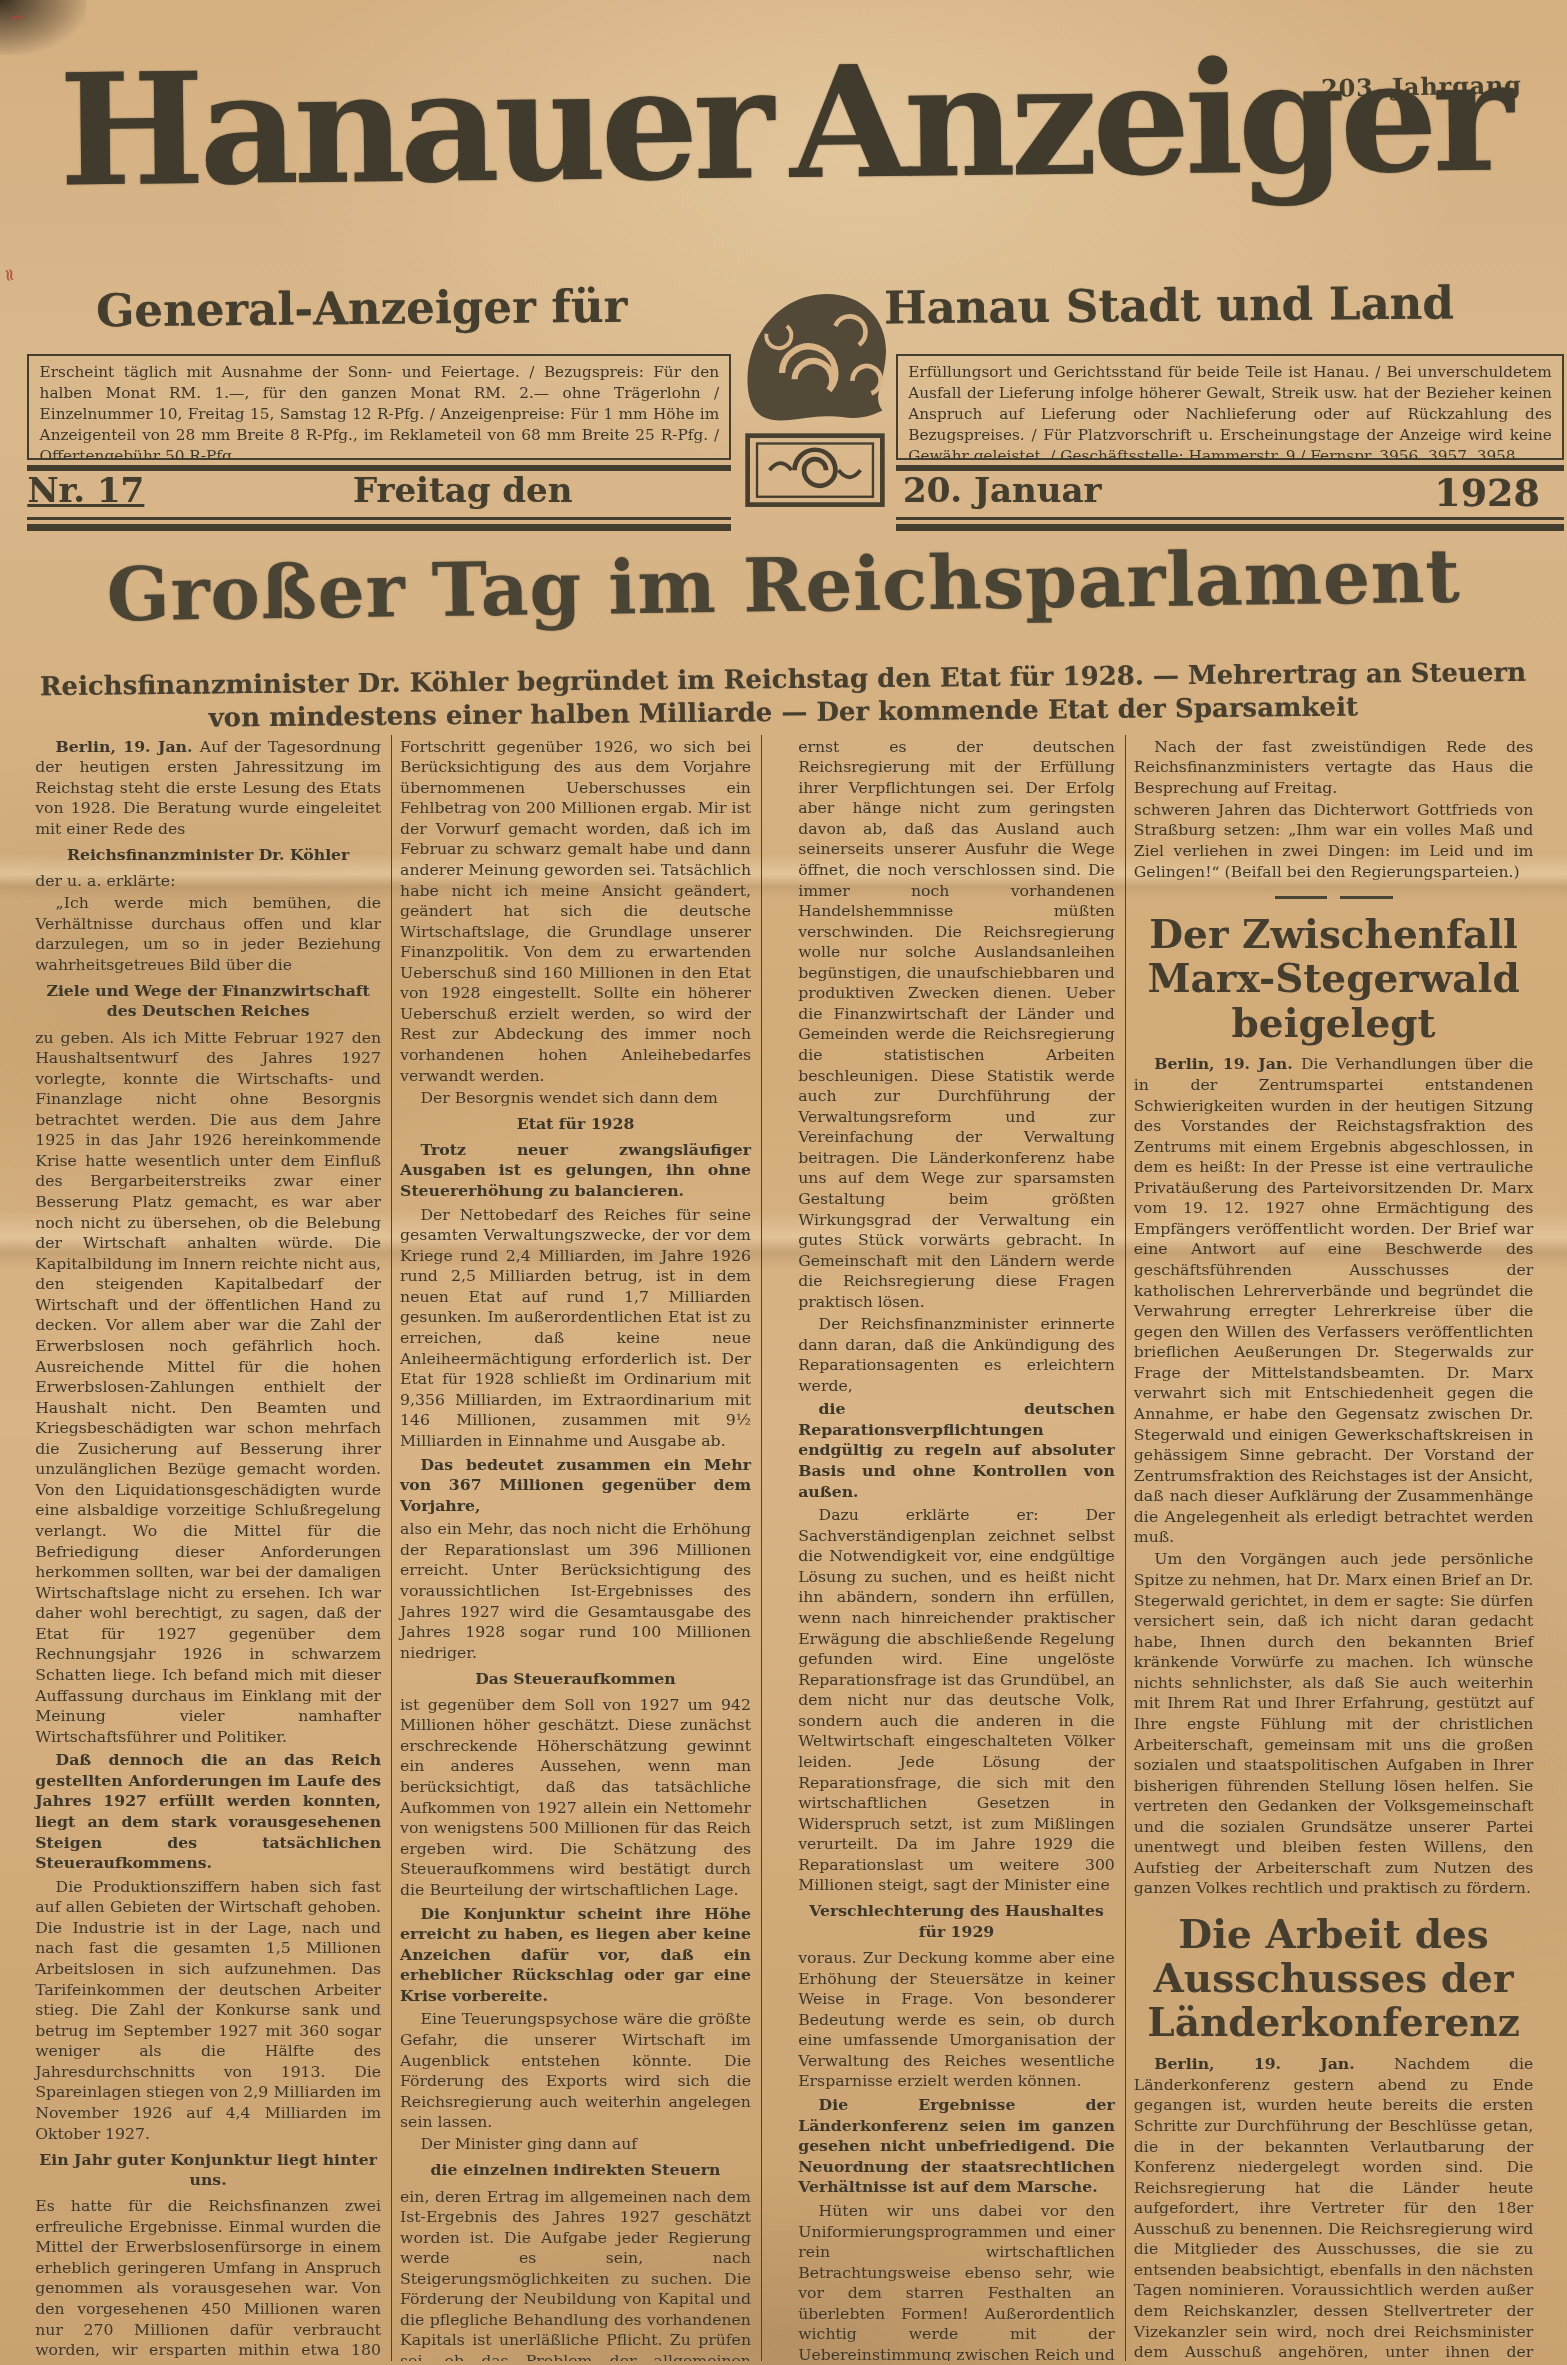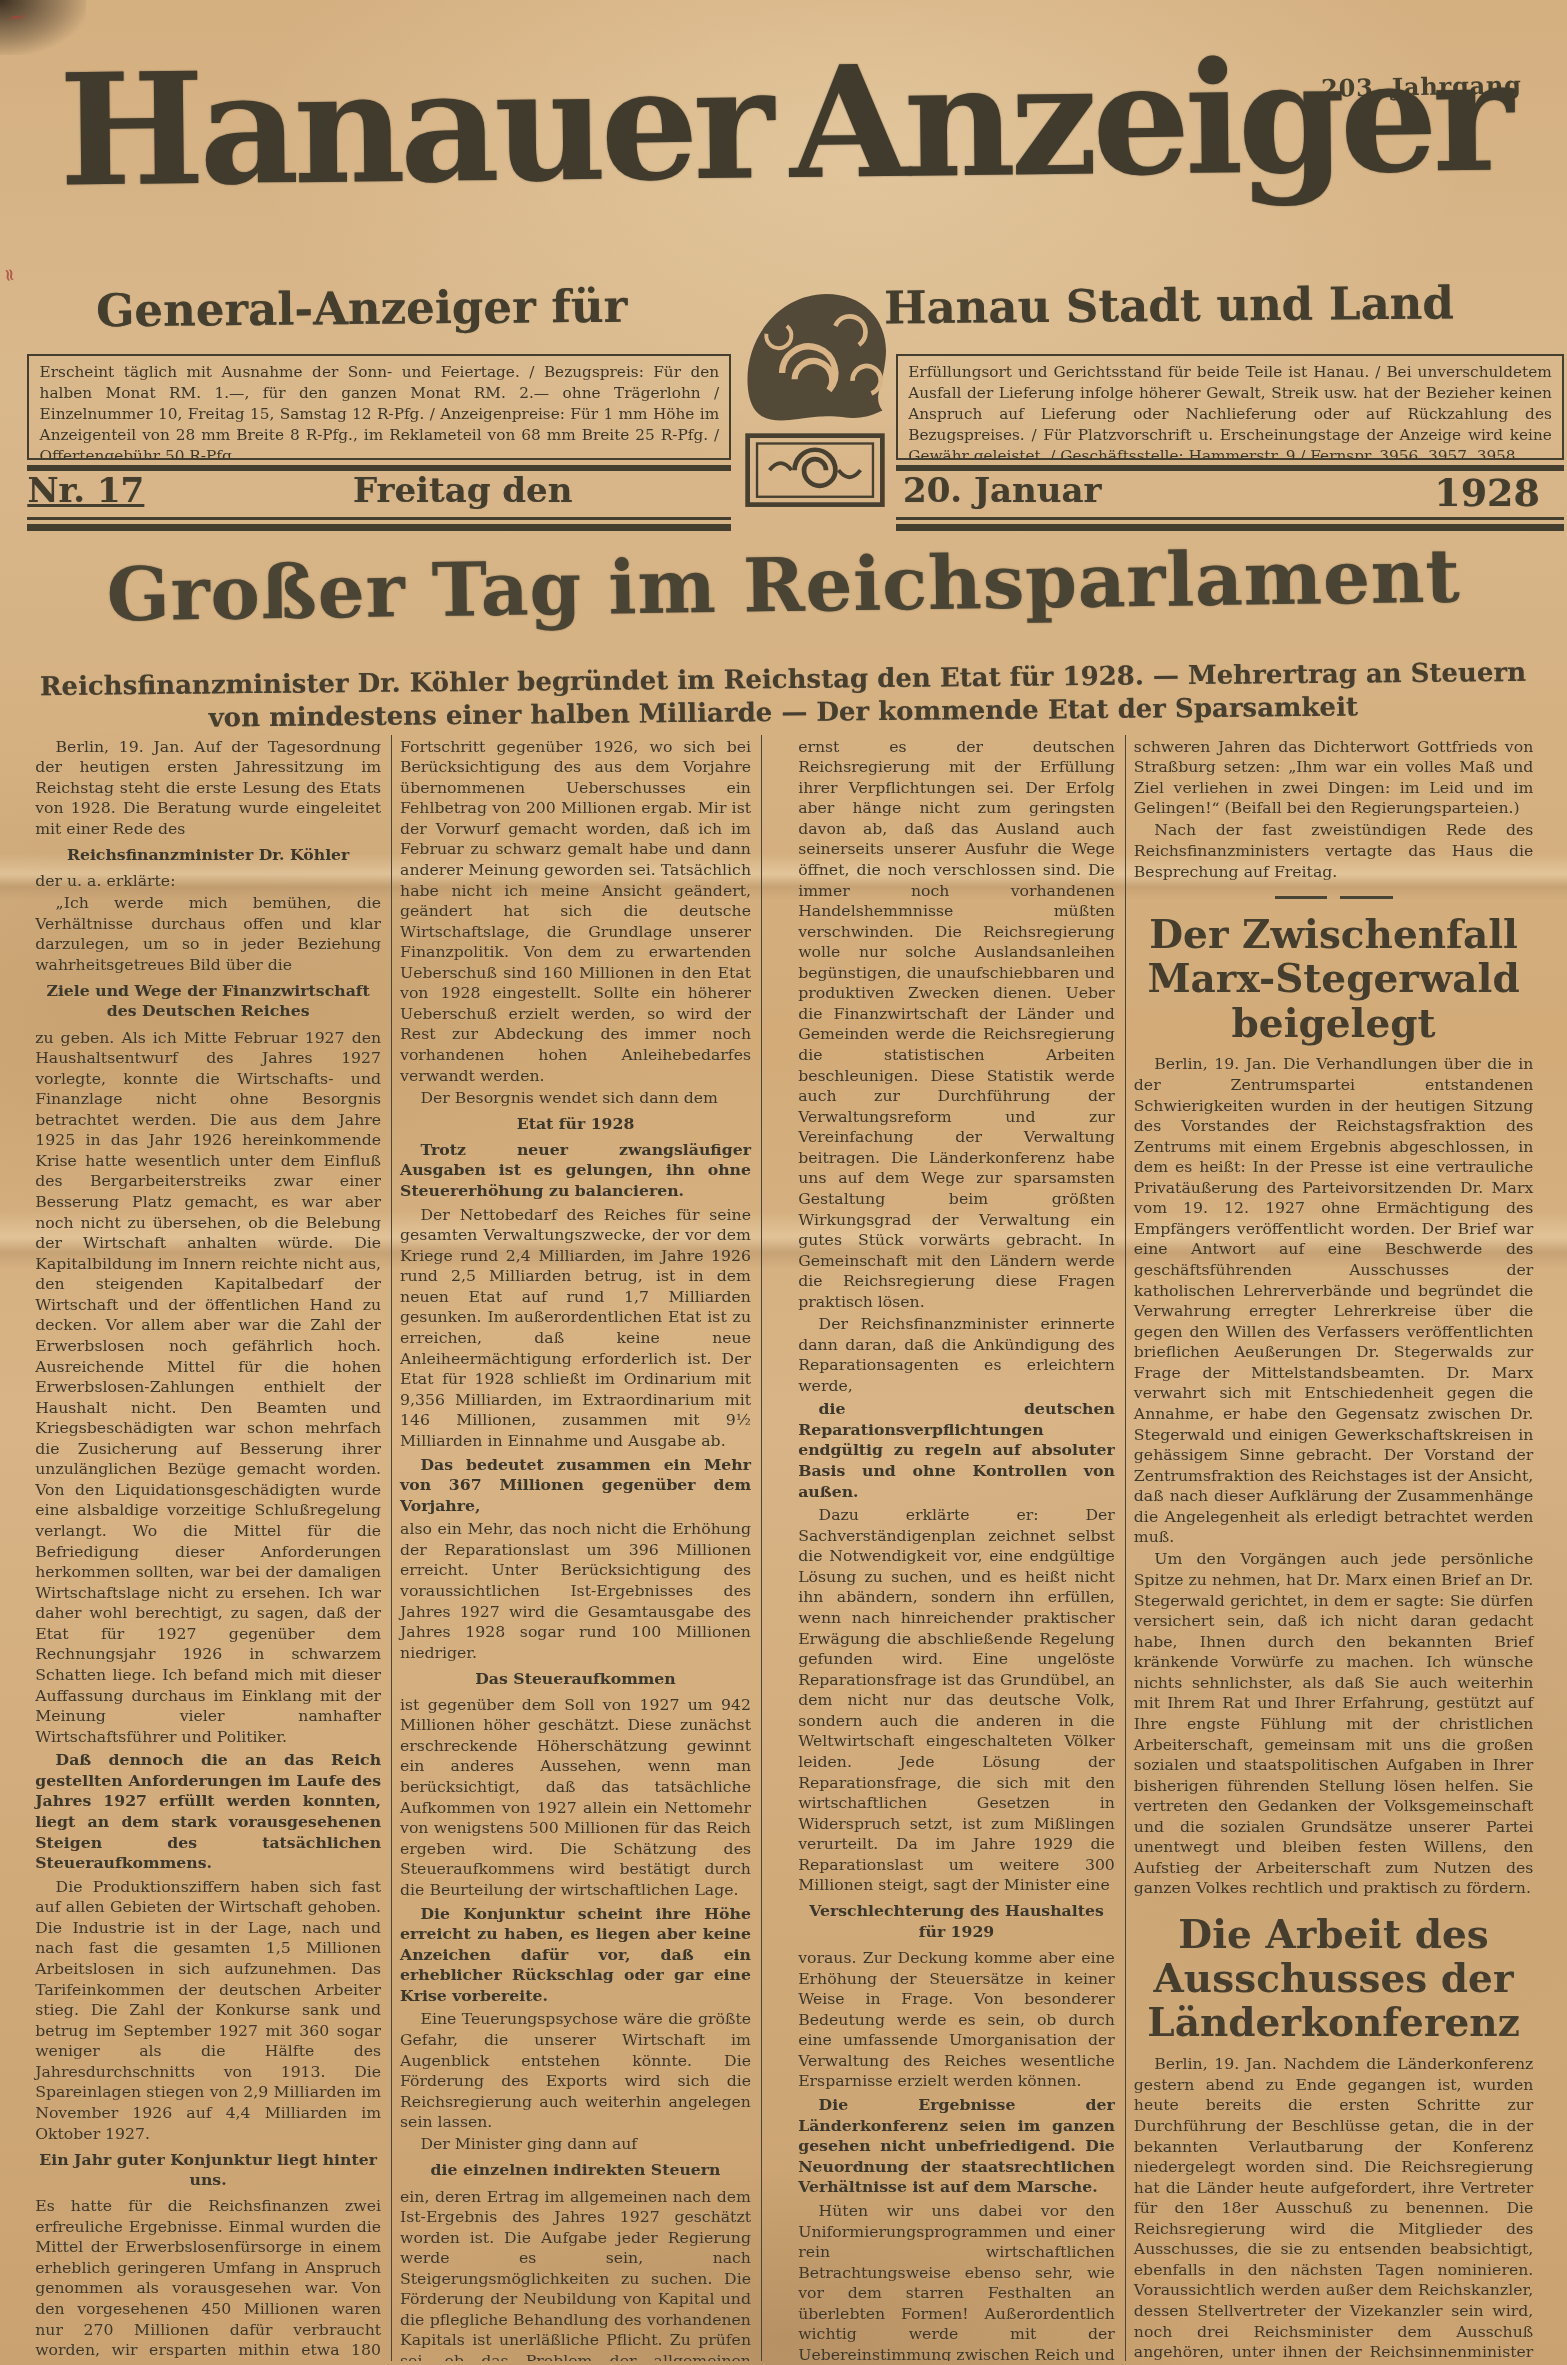--- a/index.html
+++ b/index.html
@@ -46,21 +46,21 @@
     color:#3c372b;overflow:hidden;}
   .col + .col{border-left:1.6px solid #4a4434;}
   .col:nth-child(1){width:24%;} .col:nth-child(2){width:24.4%;} .col:nth-child(3){width:24%;padding-left:36px;} .col:nth-child(4){width:27.6%;}
   .b-p{text-indent:20.4px;margin:0 0 1.6px;}
   .b-p.noindent{text-indent:0;}
   .b-b{font-weight:bold;text-indent:20.4px;margin:3.1px 0;}
   .b-c{font-weight:bold;text-align:center;text-indent:0;margin:5.5px 0;}
   .b-a{font-weight:bold;text-align:center;text-indent:0;font-size:39px;line-height:1.14;margin:12.5px 4.7px 9.4px;color:#453e2e;}
   .divider{width:118px;margin:14px auto 11px;display:flex;gap:12.5px;}
   .divider span{flex:1;border-top:3.1px solid #4a4434;}
-  b.dl{font-weight:normal;}
+  b.dl{font-weight:bold;}
 </style>
 </head>
 <body>
 
 <div class="page">
   <div class="crease c1"></div>
   <div class="crease c2"></div>
   <div class="corner-spot"></div>
   <div class="red-mark m1">~</div>
   <div class="red-mark m2">≈</div>
@@ -137,22 +137,22 @@
         <div class="b-p noindent">ernst es der deutschen Reichsregierung mit der Erfüllung ihrer Verpflichtungen sei. Der Erfolg aber hänge nicht zum geringsten davon ab, daß das Ausland auch seinerseits unserer Ausfuhr die Wege öffnet, die noch verschlossen sind. Die immer noch vorhandenen Handelshemmnisse müßten verschwinden. Die Reichsregierung wolle nur solche Auslandsanleihen begünstigen, die unaufschiebbaren und produktiven Zwecken dienen. Ueber die Finanzwirtschaft der Länder und Gemeinden werde die Reichsregierung die statistischen Arbeiten beschleunigen. Diese Statistik werde auch zur Durchführung der Verwaltungsreform und zur Vereinfachung der Verwaltung beitragen. Die Länderkonferenz habe uns auf dem Wege zur sparsamsten Gestaltung beim größten Wirkungsgrad der Verwaltung ein gutes Stück vorwärts gebracht. In Gemeinschaft mit den Ländern werde die Reichsregierung diese Fragen praktisch lösen.</div>
         <div class="b-p">Der Reichsfinanzminister erinnerte dann daran, daß die Ankündigung des Reparationsagenten es erleichtern werde,</div>
         <div class="b-b">die deutschen Reparationsverpflichtungen endgültig zu regeln auf absoluter Basis und ohne Kontrollen von außen.</div>
         <div class="b-p">Dazu erklärte er: Der Sachverständigenplan zeichnet selbst die Notwendigkeit vor, eine endgültige Lösung zu suchen, und es heißt nicht ihn abändern, sondern ihn erfüllen, wenn nach hinreichender praktischer Erwägung die abschließende Regelung gefunden wird. Eine ungelöste Reparationsfrage ist das Grundübel, an dem nicht nur das deutsche Volk, sondern auch die anderen in die Weltwirtschaft eingeschalteten Völker leiden. Jede Lösung der Reparationsfrage, die sich mit den wirtschaftlichen Gesetzen in Widerspruch setzt, ist zum Mißlingen verurteilt. Da im Jahre 1929 die Reparationslast um weitere 300 Millionen steigt, sagt der Minister eine</div>
         <div class="b-c">Verschlechterung des Haushaltes für 1929</div>
         <div class="b-p noindent">voraus. Zur Deckung komme aber eine Erhöhung der Steuersätze in keiner Weise in Frage. Von besonderer Bedeutung werde es sein, ob durch eine umfassende Umorganisation der Verwaltung des Reiches wesentliche Ersparnisse erzielt werden können.</div>
         <div class="b-b">Die Ergebnisse der Länderkonferenz seien im ganzen gesehen nicht unbefriedigend. Die Neuordnung der staatsrechtlichen Verhältnisse ist auf dem Marsche.</div>
         <div class="b-p">Hüten wir uns dabei vor den Uniformierungsprogrammen und einer rein wirtschaftlichen Betrachtungsweise ebenso sehr, wie vor dem starren Festhalten an überlebten Formen! Außerordentlich wichtig werde mit der Uebereinstimmung zwischen Reich und Ländern, daß Maßnahmen zur Sicherstellung sparsamster Finanzgebarung in Reich, Ländern und Gemeinden getroffen werden müssen. Auf das Vetorecht des Reichsfinanzministers oder einer anderen Instanz gegenüber Ausgabeerhöhungen lege ich nicht entscheidenden Wert, sondern mehr auf eine stärkere Beschränkung des Parlaments durch die Geschäftsordnung, wie sie etwa in England besteht.</div>
       </div>
       <div class="col">
+        <div class="b-p">Nach der fast zweistündigen Rede des Reichsfinanzministers vertagte das Haus die Besprechung auf Freitag.</div>
         <div class="b-p noindent">schweren Jahren das Dichterwort Gottfrieds von Straßburg setzen: „Ihm war ein volles Maß und Ziel verliehen in zwei Dingen: im Leid und im Gelingen!“ (Beifall bei den Regierungsparteien.)</div>
-        <div class="b-p">Nach der fast zweistündigen Rede des Reichsfinanzministers vertagte das Haus die Besprechung auf Freitag.</div>
         <div class="divider">
           <span></span>
           <span></span>
         </div>
         <div class="b-a">Der Zwischenfall Marx-Stegerwald beigelegt</div>
         <div class="b-p"><b class="dl">Berlin, 19. Jan. </b>Die Verhandlungen über die in der Zentrumspartei entstandenen Schwierigkeiten wurden in der heutigen Sitzung des Vorstandes der Reichstagsfraktion des Zentrums mit einem Ergebnis abgeschlossen, in dem es heißt: In der Presse ist eine vertrauliche Privatäußerung des Parteivorsitzenden Dr. Marx vom 19. 12. 1927 ohne Ermächtigung des Empfängers veröffentlicht worden. Der Brief war eine Antwort auf eine Beschwerde des geschäftsführenden Ausschusses der katholischen Lehrerverbände und begründet die Verwahrung erregter Lehrerkreise über die gegen den Willen des Verfassers veröffentlichten brieflichen Aeußerungen Dr. Stegerwalds zur Frage der Mittelstandsbeamten. Dr. Marx verwahrt sich mit Entschiedenheit gegen die Annahme, er habe den Gegensatz zwischen Dr. Stegerwald und einigen Gewerkschaftskreisen in gehässigem Sinne gebracht. Der Vorstand der Zentrumsfraktion des Reichstages ist der Ansicht, daß nach dieser Aufklärung der Zusammenhänge die Angelegenheit als erledigt betrachtet werden muß.</div>
         <div class="b-p">Um den Vorgängen auch jede persönliche Spitze zu nehmen, hat Dr. Marx einen Brief an Dr. Stegerwald gerichtet, in dem er sagte: Sie dürfen versichert sein, daß ich nicht daran gedacht habe, Ihnen durch den bekannten Brief kränkende Vorwürfe zu machen. Ich wünsche nichts sehnlichster, als daß Sie auch weiterhin mit Ihrem Rat und Ihrer Erfahrung, gestützt auf Ihre engste Fühlung mit der christlichen Arbeiterschaft, gemeinsam mit uns die großen sozialen und staatspolitischen Aufgaben in Ihrer bisherigen führenden Stellung lösen helfen. Sie vertreten den Gedanken der Volksgemeinschaft und die sozialen Grundsätze unserer Partei unentwegt und bleiben festen Willens, den Aufstieg der Arbeiterschaft zum Nutzen des ganzen Volkes rechtlich und praktisch zu fördern.</div>
         <div class="b-a">Die Arbeit des Ausschusses der Länderkonferenz</div>
         <div class="b-p"><b class="dl">Berlin, 19. Jan. </b>Nachdem die Länderkonferenz gestern abend zu Ende gegangen ist, wurden heute bereits die ersten Schritte zur Durchführung der Beschlüsse getan, die in der bekannten Verlautbarung der Konferenz niedergelegt worden sind. Die Reichsregierung hat die Länder heute aufgefordert, ihre Vertreter für den 18er Ausschuß zu benennen. Die Reichsregierung wird die Mitglieder des Ausschusses, die sie zu entsenden beabsichtigt, ebenfalls in den nächsten Tagen nominieren. Voraussichtlich werden außer dem Reichskanzler, dessen Stellvertreter der Vizekanzler sein wird, noch drei Reichsminister dem Ausschuß angehören, unter ihnen der Reichsinnenminister und der Reichsfinanzminister. Dazu kommt weiter ein Reichsparlamentarier. Außerdem ist an die Zuziehung eines Mitarbeiters und eines hohen preußischen Beamten und zweier Vertreter des Reichsrats gedacht, deren Wahl dem Reichsrat überlassen bleiben soll.</div>
       </div>

